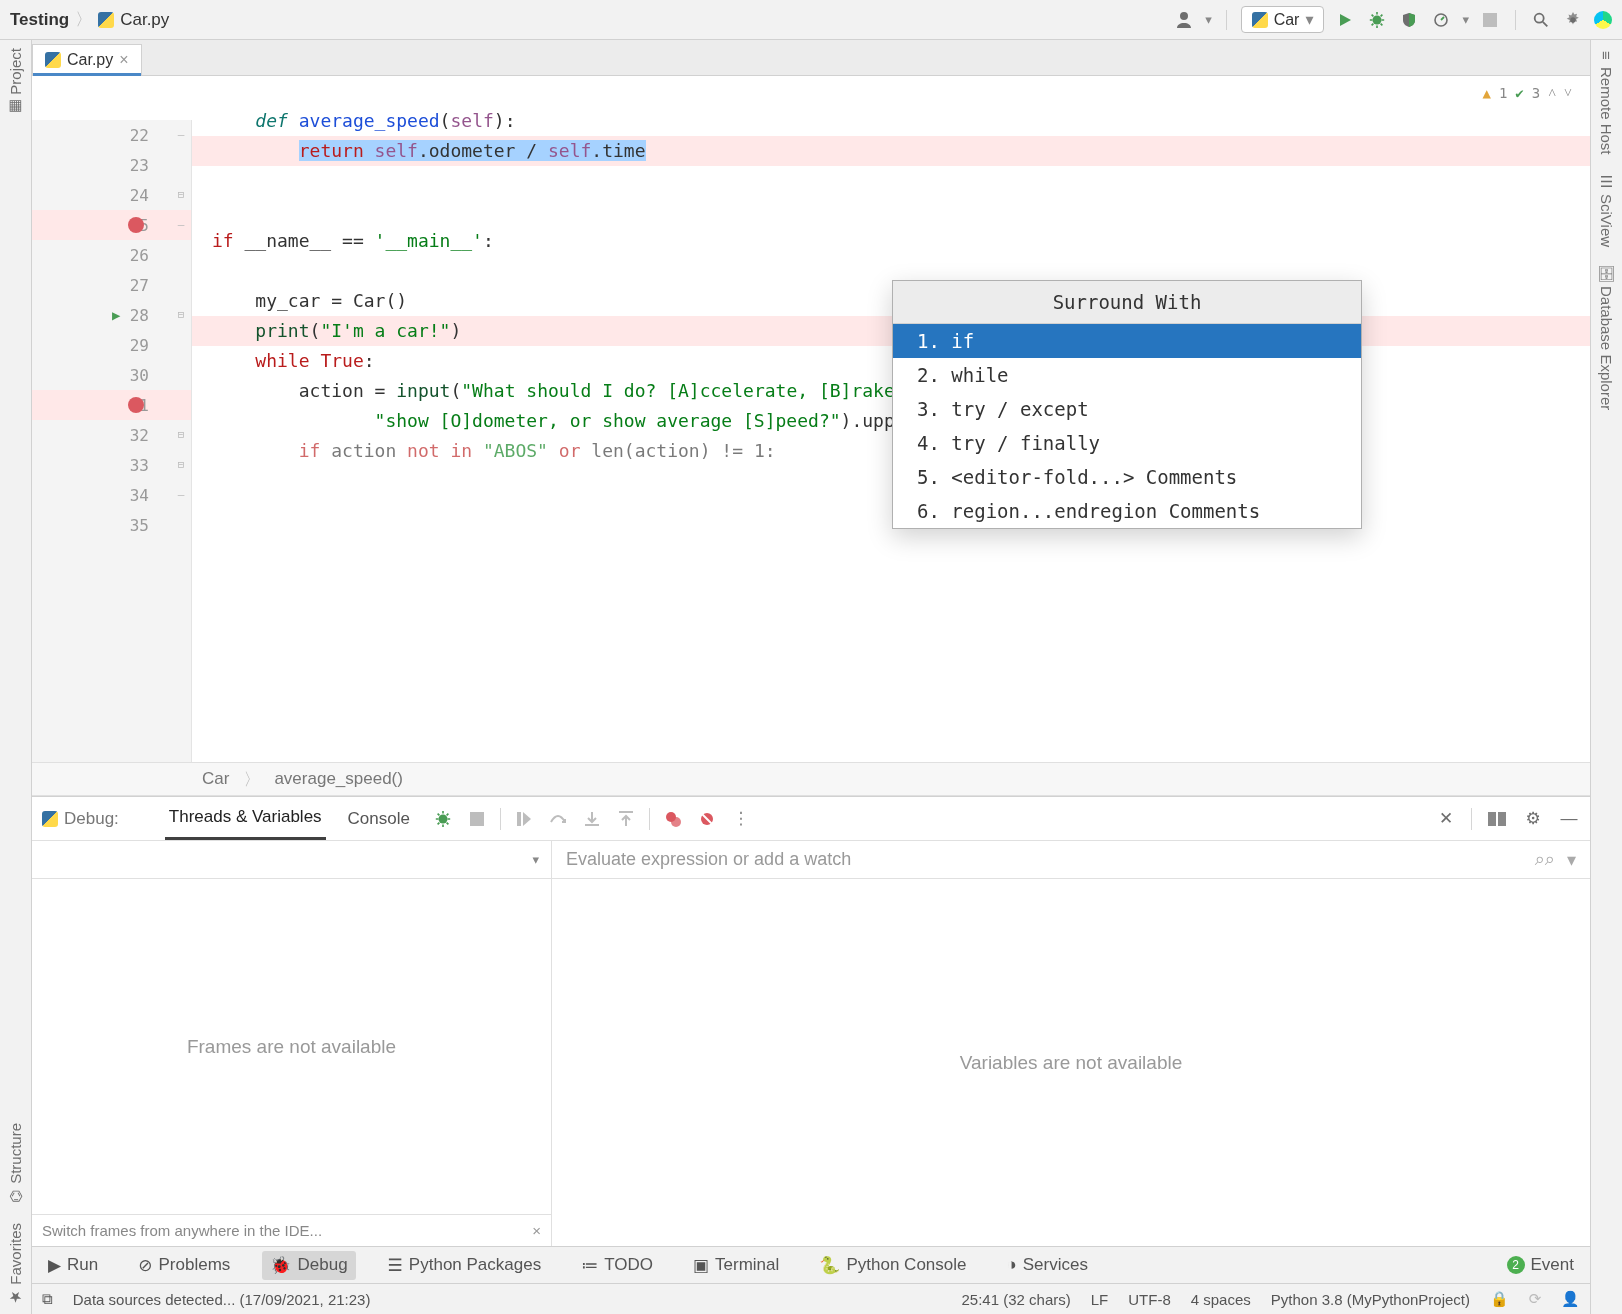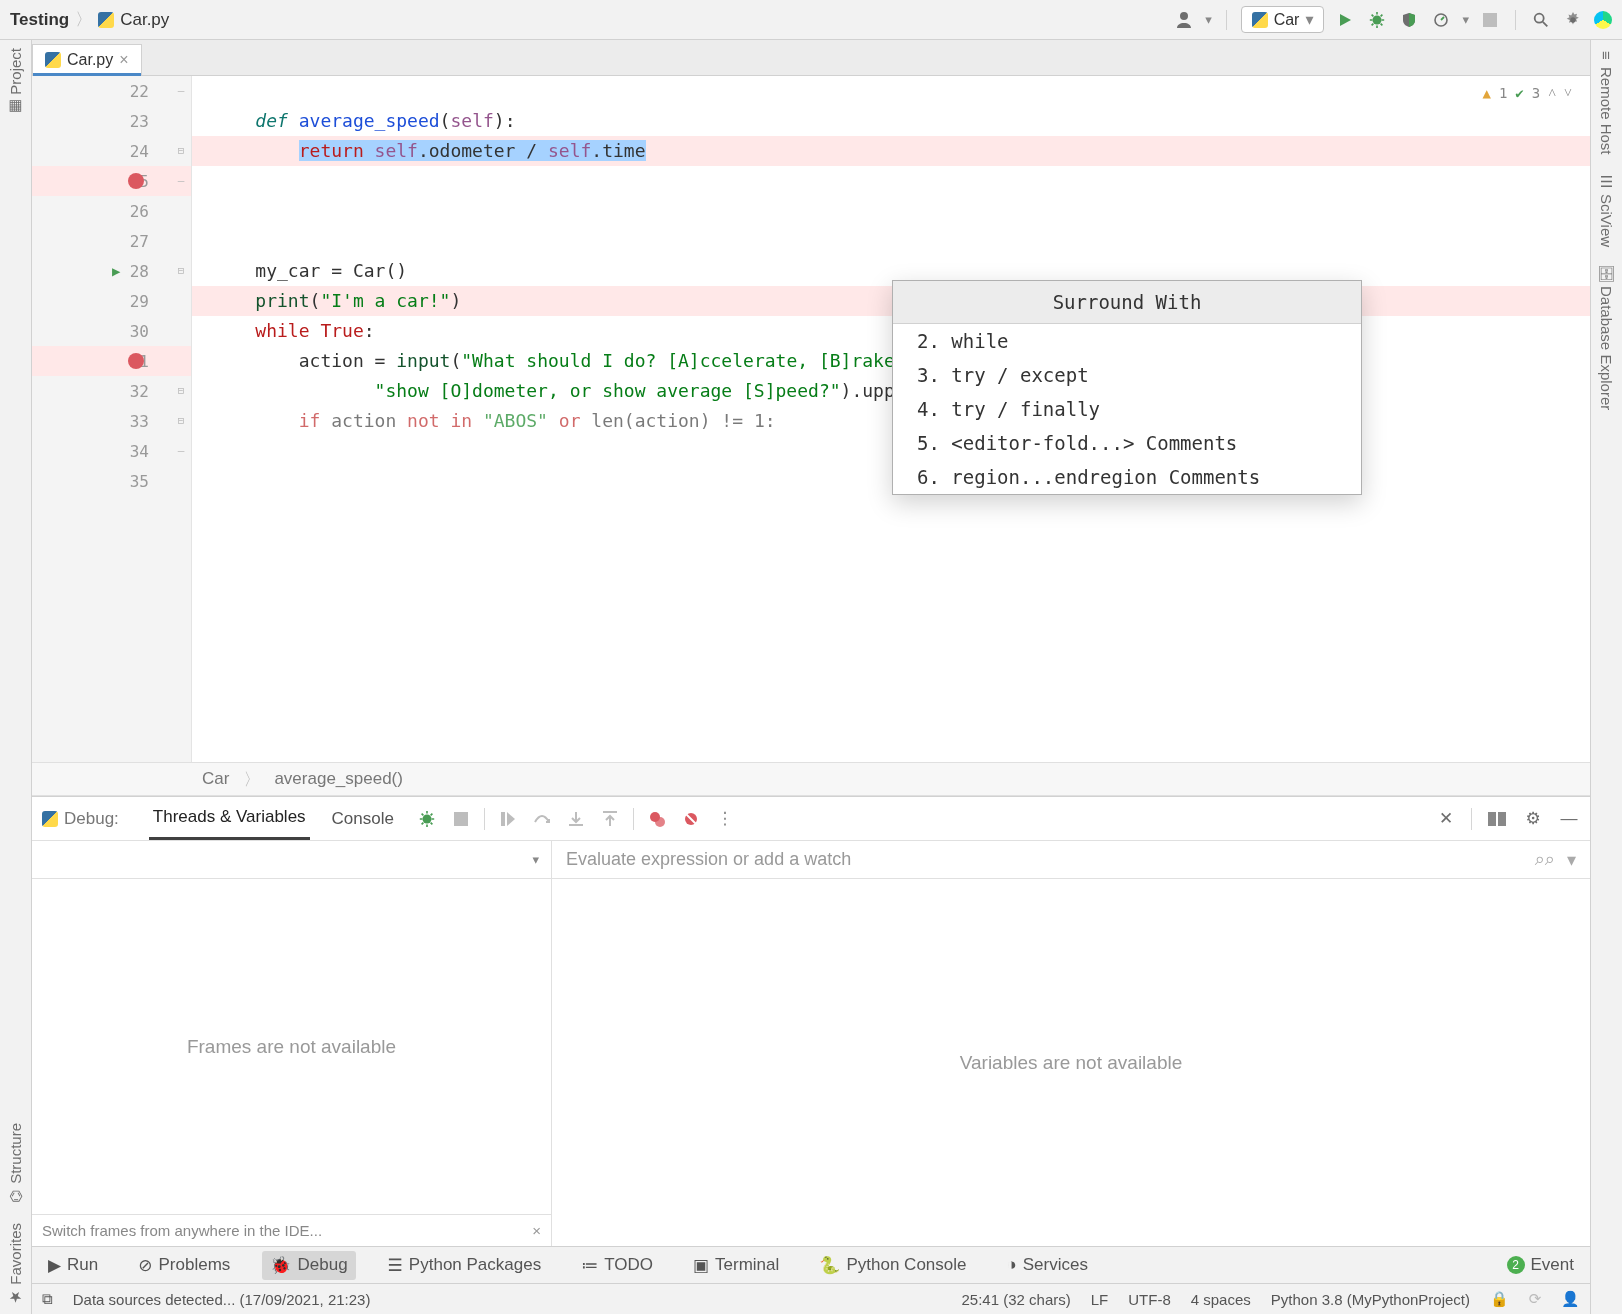--- a/index.html
+++ b/index.html
@@ -108,20 +108,21 @@
   background: #fff;
   overflow: hidden;
   position: relative;
 }
 .gutter {
   width: 160px;
   background: #f4f4f4;
   border-right: 1px solid #e4e4e4;
   display: flex;
   flex-direction: column;
+  margin-top: 44px;
 }
 .gutter-row {
   height: 30px;
   display: flex;
   align-items: center;
   justify-content: flex-end;
   padding-right: 42px;
   color: #999;
   font-family: "Menlo", monospace;
   font-size: 16px;
@@ -237,21 +238,21 @@
   padding: 0 10px;
   gap: 18px;
   border-bottom: 1px solid #e0e0e0;
   font-size: 17px;
 }
 .debug-tab { color: #555; padding: 10px 4px; cursor: pointer; }
 .debug-tab.active {
   color: #222;
   border-bottom: 3px solid #404040;
 }
-.debug-label { color: #777; display: flex; align-items: center; gap: 6px; margin-right: 12px; }
+.debug-label { color: #777; display: flex; align-items: center; gap: 6px; margin-right: 28px; }
 .debug-toolbar-icons { display: flex; align-items: center; gap: 12px; }
 .debug-toolbar-icons .sep { width: 1px; height: 22px; background: #d6d6d6; }
 .debug-header-right { margin-left: auto; display: flex; align-items: center; gap: 14px; color: #8a8a8a; }
 
 .debug-body { flex: 1; display: flex; }
 .frames-col { width: 520px; border-right: 1px solid #e0e0e0; display: flex; flex-direction: column; }
 .vars-col { flex: 1; display: flex; flex-direction: column; }
 .drop-row {
   height: 38px;
   border-bottom: 1px solid #e0e0e0;
@@ -449,30 +450,32 @@
             <span>3</span>
           <span>˄</span>
           <span>˅</span>
         </div>
 
         <div class="code-line"></div>
         <div class="code-line">    <span class="hl-def">def </span><span class="hl-func">average_speed</span><span>(</span><span class="hl-self">self</span><span>):</span></div>
         <div class="code-line bp-line">        <span class="sel-span"><span class="hl-keyword">return </span><span class="hl-self">self</span><span>.odometer / </span><span class="hl-self">self</span><span>.time</span></span></div>
         <div class="code-line"></div>
         <div class="code-line"></div>
+        <div class="code-line"><span class="hl-keyword">if </span><span>__name__ == </span><span class="hl-string">'__main__'</span><span>:</span></div>
         <div class="code-line"></div>
         <div class="code-line">    <span>my_car = Car()</span></div>
         <div class="code-line bp-line">    <span class="hl-builtin">print</span><span>(</span><span class="hl-string">"I'm a car!"</span><span>)</span></div>
         <div class="code-line">    <span class="hl-keyword">while </span><span class="hl-keyword">True</span><span>:</span></div>
         <div class="code-line">        <span>action = </span><span class="hl-builtin">input</span><span>(</span><span class="hl-string">"What should I do? [A]ccelerate, [B]rake, "</span></div>
         <div class="code-line">               <span class="hl-string">"show [O]dometer, or show average [S]peed?"</span><span>).upper()</span></div>
         <div class="code-line" style="opacity:0.65">        <span class="hl-keyword">if </span><span>action </span><span class="hl-keyword">not in </span><span class="hl-string">"ABOS"</span><span class="hl-keyword"> or </span><span>len(action) != 1:</span></div>
 
         <div class="popup">
           <div class="popup-title">Surround With</div>
+          <div class="popup-item selected">1. if</div>
           <div class="popup-item">2. while</div>
           <div class="popup-item">3. try / except</div>
           <div class="popup-item">4. try / finally</div>
           <div class="popup-item">5. &lt;editor-fold...&gt; Comments</div>
           <div class="popup-item">6. region...endregion Comments</div>
         </div>
       </div>
     </div>
 
     <div class="code-breadcrumb">

